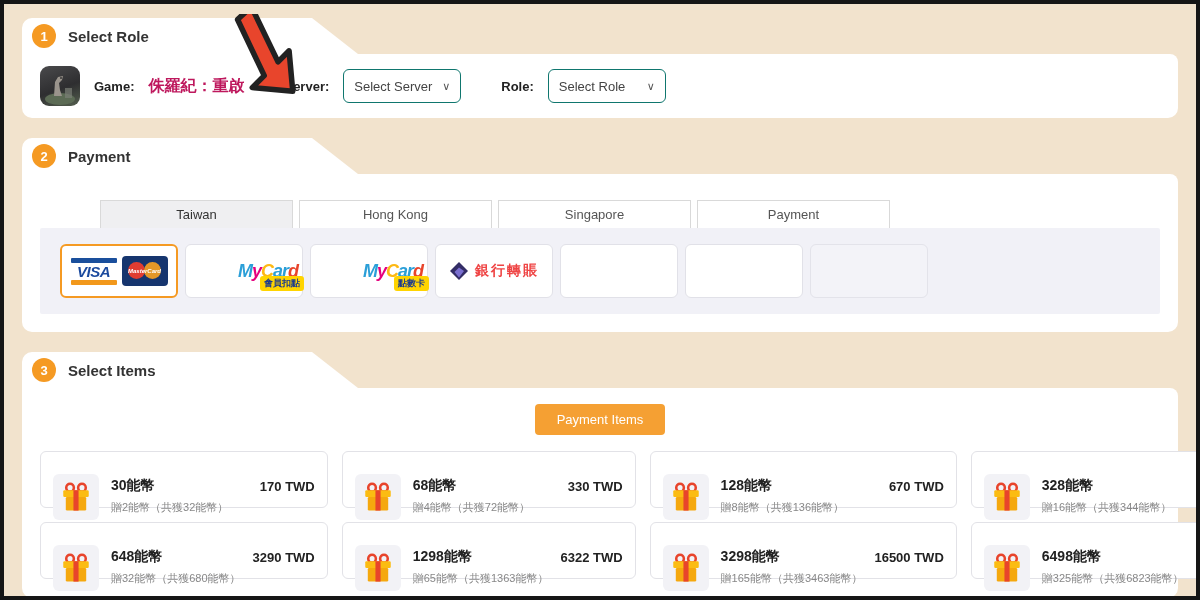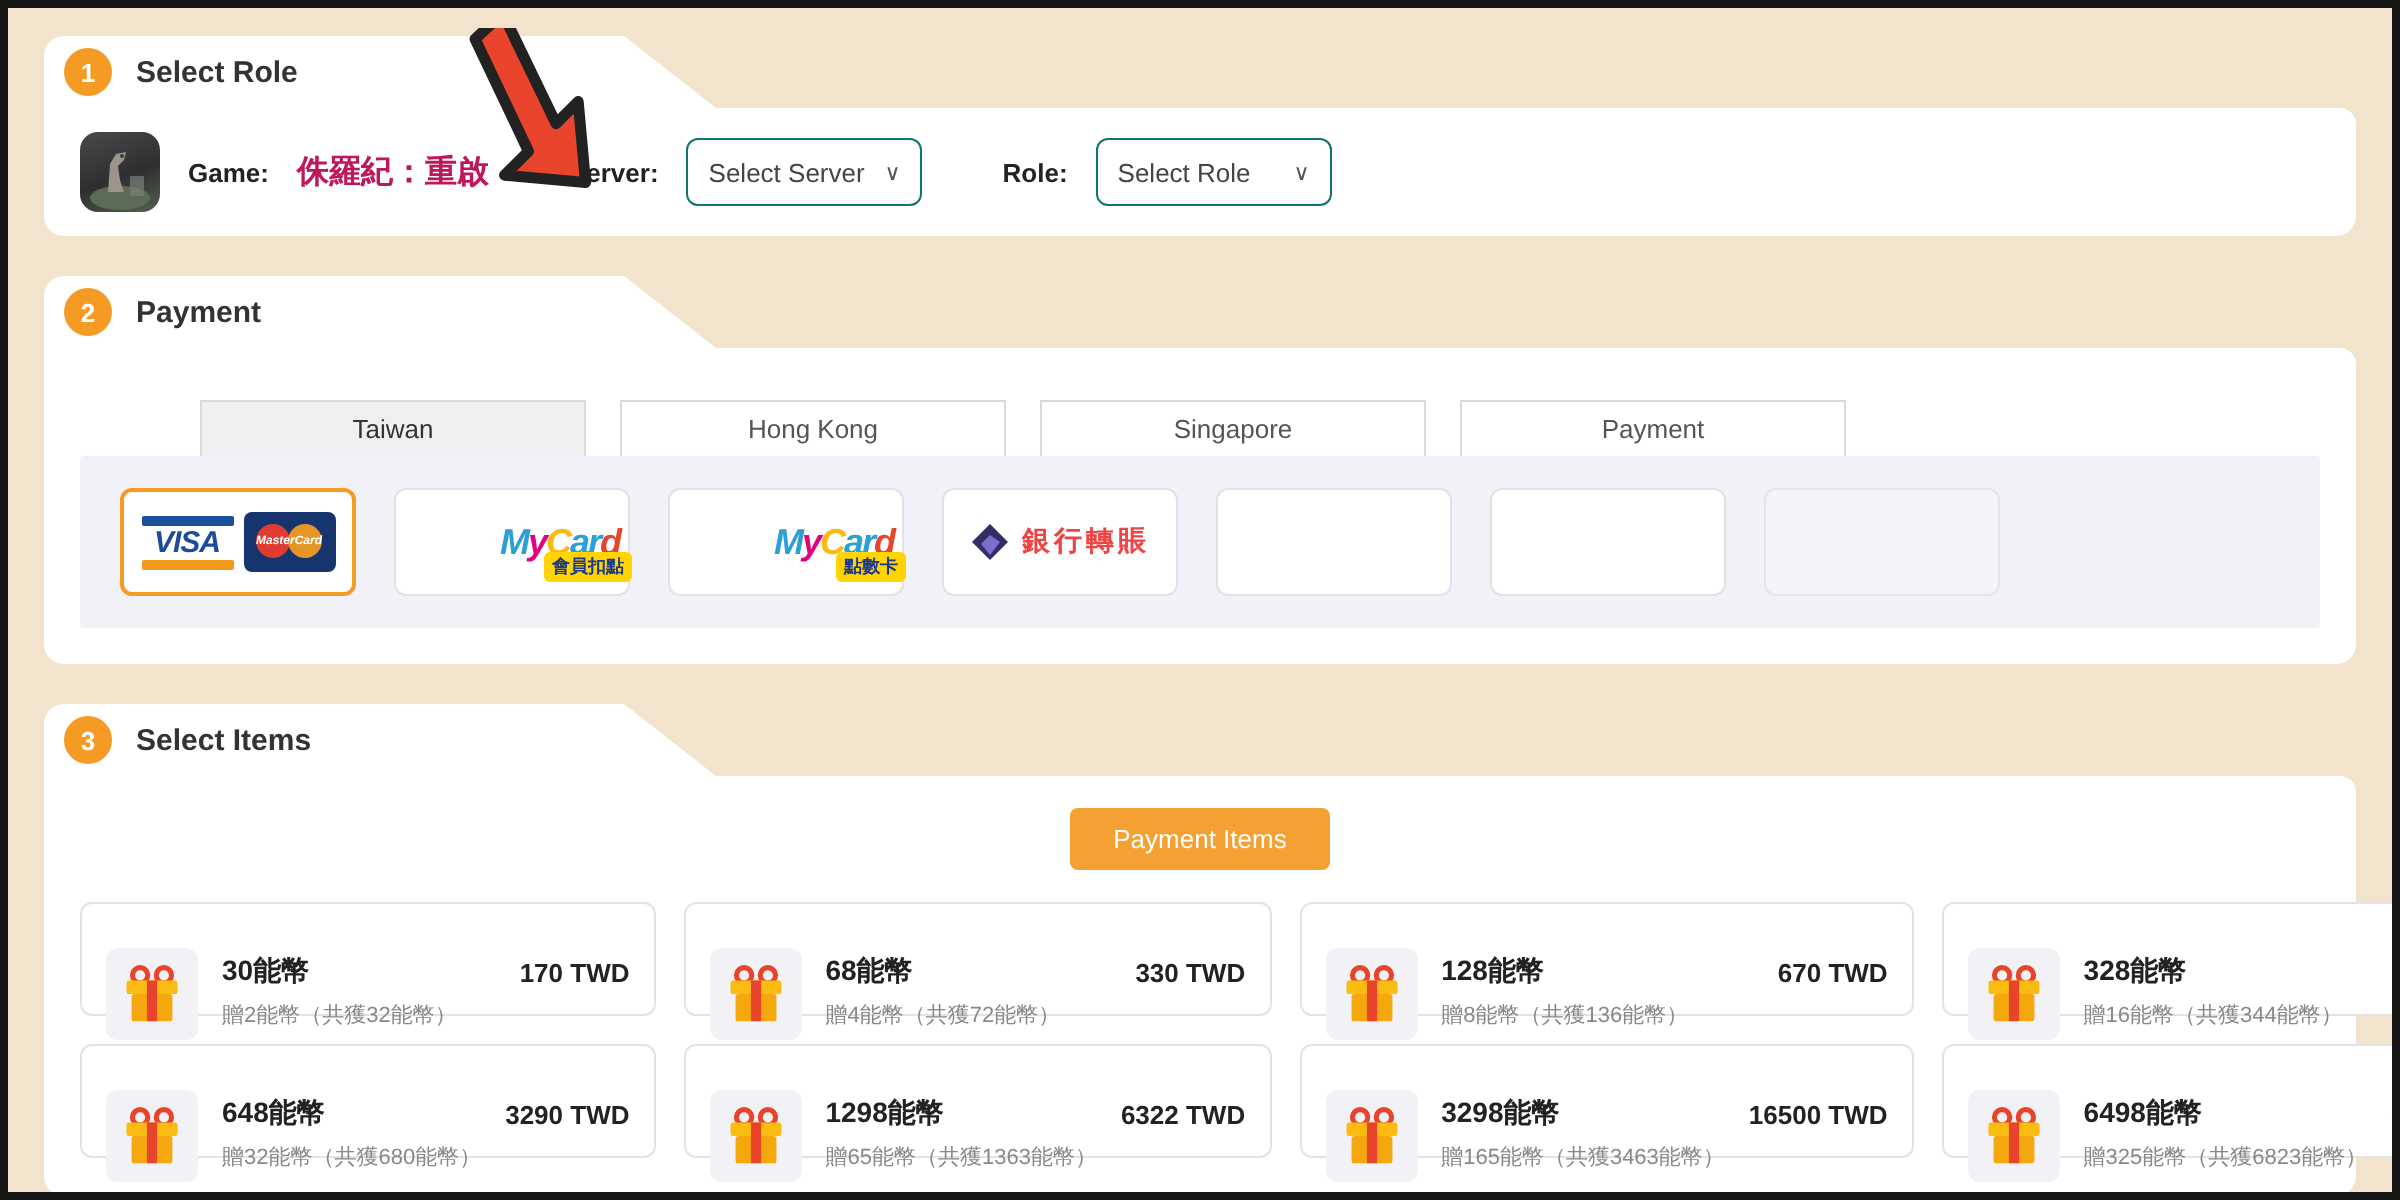--- a/index.html
+++ b/index.html
@@ -53,30 +53,30 @@
     padding:0 10px; font-size:13px; color:#444; cursor:pointer;
   }
   .chev { font-size:11px; color:#555; }
   .gap-l { margin-left:26px; }
 
   
   .arrow-annot { position:absolute; left:186px; top:-4px; z-index:40; }
 
   
   .pay-body { height:158px; padding-top:26px; }
-  .country-tabs { display:flex; gap:17px; padding-left:78px; }
+  .country-tabs { display:flex; gap:6px; padding-left:78px; }
   .ctab {
     width:193px; height:28px; border:1px solid #d9d9d9; background:#fff;
     display:flex; align-items:center; justify-content:center;
     font-size:13px; color:#555; cursor:pointer; border-bottom:none;
   }
   .ctab.active { background:#efeff1; color:#333; }
   .methods-strip {
     margin:0 18px; height:86px; background:#f1f1f7; border-radius:2px;
-    display:flex; align-items:center; gap:19px; padding:0 20px;
+    display:flex; align-items:center; gap:7px; padding:0 20px;
   }
   .pm-card {
     width:118px; height:54px; background:#fff; border:1px solid #e1e1e8;
     border-radius:6px; display:flex; align-items:center; justify-content:center;
     cursor:pointer; position:relative;
   }
   .pm-card.selected { border:2px solid #f59a23; }
   .pm-card.ghost { background:#f3f3f8; border:1px solid #e3e3ea; }
 
   

